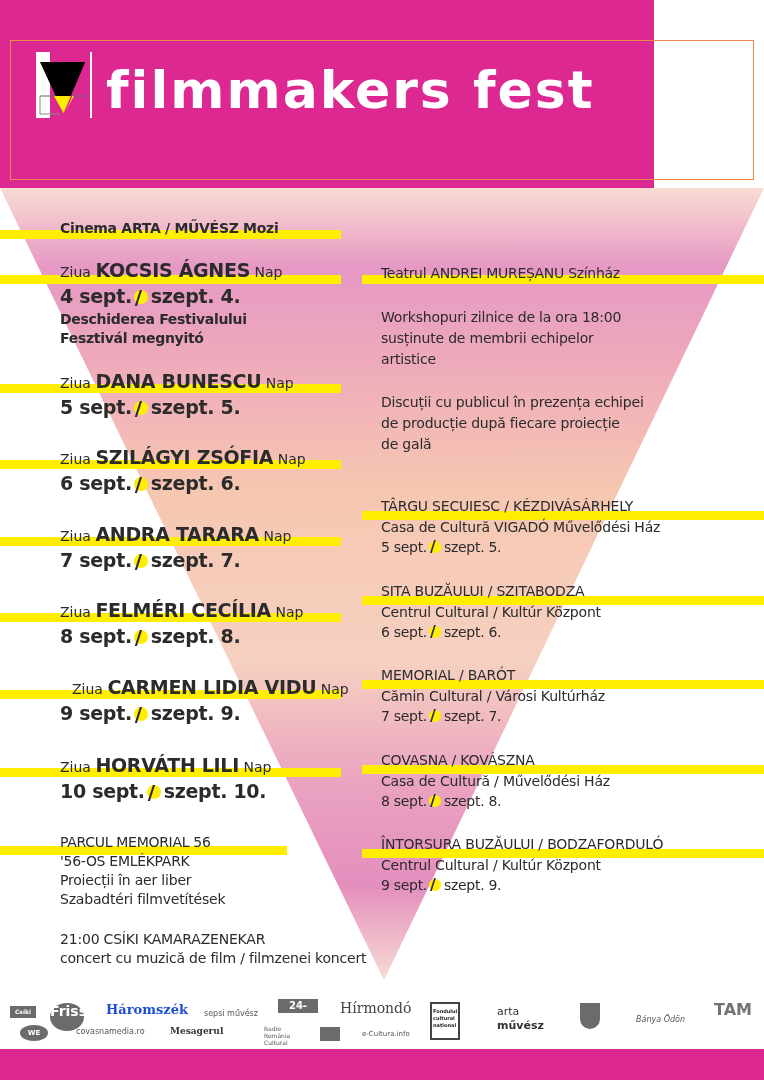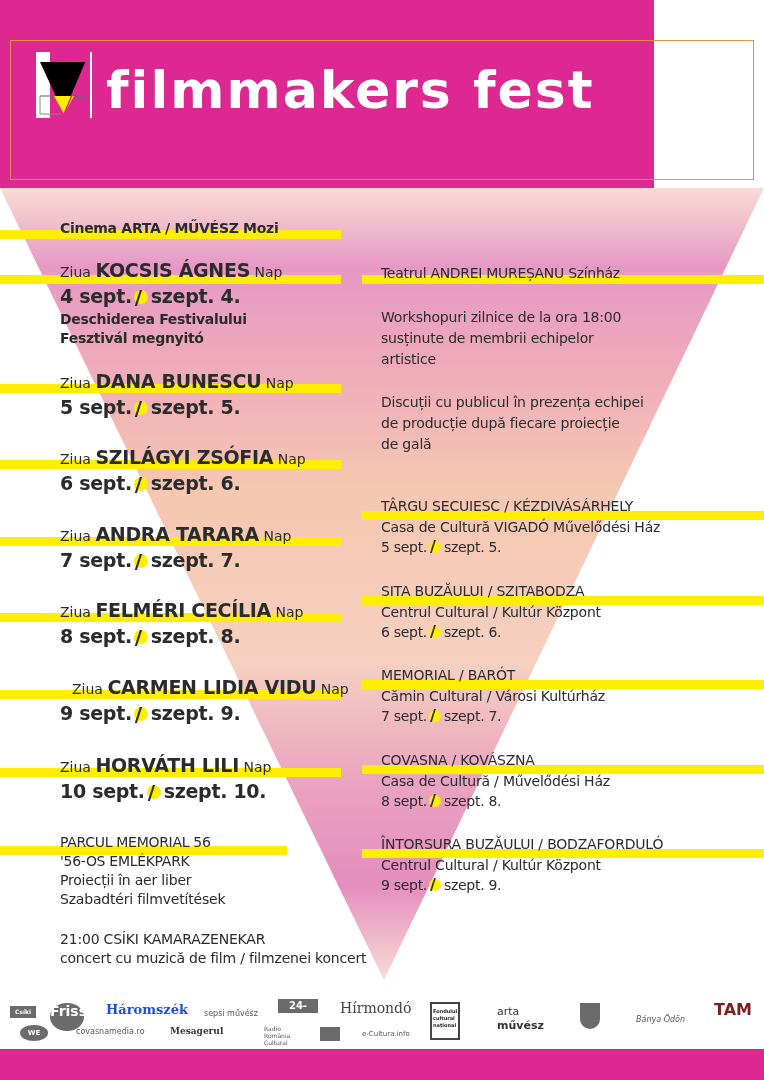--- a/index.html
+++ b/index.html
@@ -184,21 +184,21 @@
   <div class="sp" style="left:204px;top:14px;font-size:8px;">sepsi művész</div>
   <div class="sp-box" style="left:278px;top:4px;width:40px;height:14px;font-size:10px;line-height:14px;">24-FUN</div>
   <div class="sp" style="left:340px;top:5px;font-size:14px;font-family:'DejaVu Serif',serif;color:#444;">Hírmondó</div>
   <div style="position:absolute;left:430px;top:7px;width:30px;height:38px;border:2px solid #444;">
     <div class="sp" style="left:1px;top:4px;font-size:5px;font-weight:bold;white-space:normal;width:26px;line-height:7px;color:#222;">Fondului cultural național</div>
   </div>
   <div class="sp" style="left:497px;top:10px;font-size:11px;color:#333;">arta</div>
   <div class="sp" style="left:497px;top:24px;font-size:11px;font-weight:bold;color:#333;">művész</div>
   <div class="sp-box" style="left:580px;top:8px;width:20px;height:26px;border-radius:0 0 10px 10px;"></div>
   <div class="sp" style="left:636px;top:20px;font-size:8px;font-style:italic;">Bánya Ödön</div>
-  <div class="sp" style="left:714px;top:5px;font-size:16px;font-weight:bold;color:#7f1d1d;">TAM</div>
+  <div class="sp" style="left:714px;top:5px;font-size:16px;font-weight:bold;color:#737373;">TAM</div>
   <div class="sp-box" style="left:20px;top:30px;width:28px;height:16px;border-radius:50%;font-size:7px;line-height:16px;">WE</div>
   <div class="sp" style="left:76px;top:32px;font-size:8px;">covasnamedia.ro</div>
   <div class="sp" style="left:170px;top:31px;font-size:9px;font-weight:bold;font-family:'DejaVu Serif',serif;color:#333;">Mesagerul</div>
   <div class="sp" style="left:264px;top:30px;font-size:6px;width:40px;white-space:normal;line-height:7px;">Radio România Cultural</div>
   <div class="sp-box" style="left:320px;top:32px;width:20px;height:14px;"></div>
   <div class="sp" style="left:362px;top:35px;font-size:7px;">e-Cultura.info</div>
 </div>
 
 <div class="footer"></div>
 

